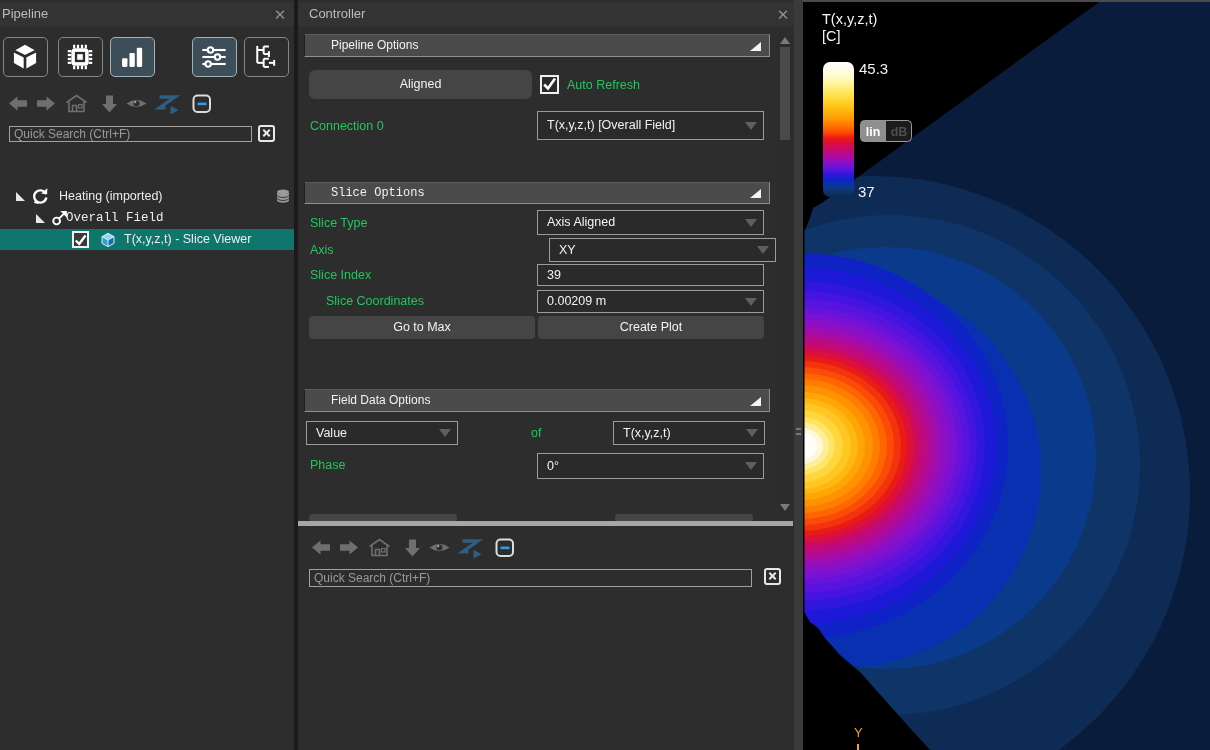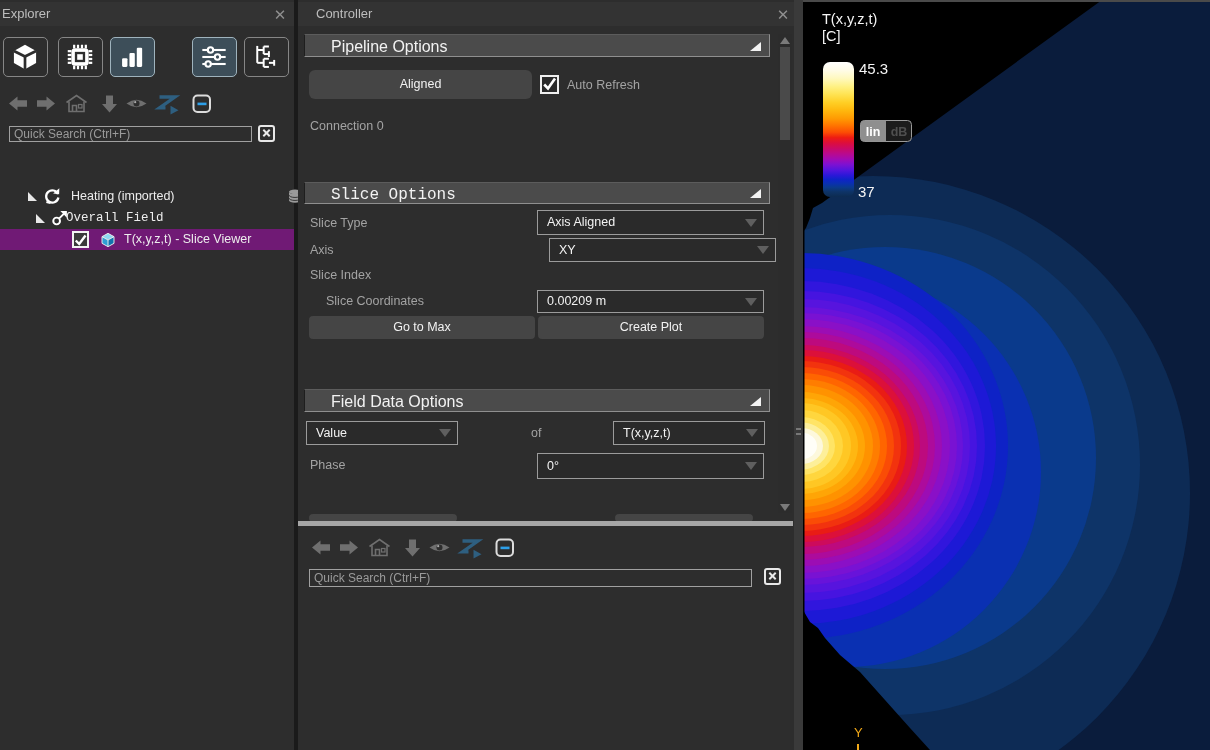--- a/index.html
+++ b/index.html
@@ -4,45 +4,45 @@
 <style>
   html,body{margin:0;padding:0;}
   body{width:1210px;height:750px;overflow:hidden;background:#1a1a1a;
        font-family:"Liberation Sans",sans-serif;position:relative;}
   .abs{position:absolute;}
   .panel{background:#2d2d2d;position:absolute;top:0;height:750px;}
   .ptitle{position:absolute;top:2px;left:0;right:0;height:24px;background:#333333;color:#bdbdbd;
           font-size:13px;line-height:24px;}
   .pclose{position:absolute;top:8px;width:14px;height:14px;color:#8f8f8f;font-size:15px;line-height:14px;text-align:center;}
   .hdr{position:absolute;background:#4b4b4b;border-top:1px solid #5c5c5c;border-left:1px solid #1e1e1e;
-       border-bottom:1px solid #8f8f8f;border-right:1px solid #8f8f8f;color:#f2f2f2;font-size:16px;}
+       border-bottom:1px solid #8f8f8f;border-right:1px solid #8f8f8f;color:#f2f2f2;font-size:12px;}
   .hdr span{position:absolute;left:26px;top:3px;}
   .hdr .tri{position:absolute;right:8px;bottom:5px;width:0;height:0;
        border-left:11px solid transparent;border-bottom:9px solid #f2f2f2;}
   .btn{position:absolute;background:#454545;border-radius:4px;color:#f2f2f2;font-size:12.5px;
        text-align:center;}
   .drop{position:absolute;background:#2a2a2a;border:1px solid #9b9b9b;color:#f2f2f2;font-size:12.5px;}
   .drop span{position:absolute;left:9px;}
   .drop .da{position:absolute;right:6px;width:0;height:0;border-left:6px solid transparent;
        border-right:6px solid transparent;border-top:8px solid #5f5f5f;}
-  .lbl{position:absolute;color:#a3a3a3;font-size:12.5px;}
+  .lbl{position:absolute;color:#22c55e;font-size:12.5px;}
   .tbtn{position:absolute;border:1px solid #868686;border-radius:5px;width:43px;height:38px;}
   .tbtn.sel{background:#3d4e59;border-color:#9fb3bd;}
   .srch{position:absolute;border:1px solid #a0a0a0;color:#9a9a9a;font-size:12px;background:#2d2d2d;}
   .sx{position:absolute;border:2px solid #e8e8e8;border-radius:3px;background:#2d2d2d;}
   .sx:before{content:"";position:absolute;left:2px;top:5px;width:9px;height:2px;background:#e8e8e8;transform:rotate(45deg);}
   .sx:after{content:"";position:absolute;left:2px;top:5px;width:9px;height:2px;background:#e8e8e8;transform:rotate(-45deg);}
   .trow{position:absolute;color:#ededed;font-size:12.5px;height:21px;line-height:21px;}
 </style>
 
 </head>
 <body>
 
 <div class="panel" style="left:0;width:294px;">
-  <div class="ptitle"><span style="margin-left:2px;">Explorer</span></div>
+  <div class="ptitle"><span style="margin-left:2px;">Pipeline</span></div>
   <div class="pclose" style="right:7px;">✕</div>
   <div id="xbtns">
       <div class="tbtn" style="left:3px;top:37px;">
   <div style="position:absolute;left:7px;top:5px;"><svg width="28" height="28" viewBox="0 0 24 24">
   <polygon points="12,1.5 21.5,6.8 21.5,17.2 12,22.5 2.5,17.2 2.5,6.8" fill="#ffffff"></polygon>
   <g stroke="#2d2d2d" stroke-width="2.3" fill="none">
     <line x1="12" y1="11.6" x2="12" y2="22.5"></line>
     <line x1="12" y1="11.6" x2="2.5" y2="6.8"></line>
     <line x1="12" y1="11.6" x2="21.5" y2="6.8"></line>
   </g>
@@ -127,21 +127,21 @@
     <path d="M151.5 5 H167 L151.5 15.8 H157.5"></path>
   </g>
   <path d="M162.5 13.8 l8 4.4 -8 4.4 z" fill="#2e5f80"></path>
   <rect x="185.5" y="3.5" width="16.5" height="16.5" rx="4" fill="none" stroke="#dcdcdc" stroke-width="2"></rect>
   <rect x="189.5" y="10.6" width="9" height="2.6" fill="#2d9fe8"></rect>
  </svg></div>
     </div>
   <div class="srch" style="left:9px;top:126px;width:237px;height:14px;line-height:14px;padding-left:4px;">Quick Search (Ctrl+F)</div>
   <div class="sx" style="left:258px;top:125px;width:13px;height:13px;"></div>
   <div id="xtree">
-  <div class="trow" style="left:16px;top:186px;width:294px;">
+  <div class="trow" style="left:4px;top:186px;width:294px;">
     <svg class="abs" style="left:11px;top:5px" width="11" height="11" viewBox="0 0 11 11">
   <polygon points="1,1 10,10 1,10" fill="#e8e8e8"></polygon>
         </svg>
     <div class="abs" style="left:27px;top:1px;"><svg width="18" height="18" viewBox="0 0 24 24" stroke="#ffffff" fill="none">
   <path d="M20 9.5 A8.2 8.2 0 1 0 20.5 14" stroke-width="3"></path>
   <path d="M13.5 8.5 L21.5 9.8 L21.8 1.8 Z" fill="#ffffff" stroke="none"></path>
   <path d="M4.5 20 L10 21.5" stroke-width="2.5"></path>
   </svg></div>
     <span class="abs" style="left:55px;">Heating (imported)</span>
     <div class="abs" style="left:271px;top:2px;"><svg width="16" height="17" viewBox="0 0 24 24" fill="#9a9a9a">
@@ -157,21 +157,21 @@
     <svg class="abs" style="left:35px;top:5px" width="11" height="11" viewBox="0 0 11 11">
   <polygon points="1,1 10,10 1,10" fill="#e8e8e8"></polygon>
         </svg>
     <div class="abs" style="left:51px;top:1px;"><svg width="18" height="18" viewBox="0 0 24 24" stroke="#ffffff" fill="none" stroke-width="2.6">
   <circle cx="7.5" cy="16" r="4.5"></circle>
   <line x1="11" y1="12.5" x2="17" y2="6.5"></line>
   <path d="M12.5 2.8 L21.2 2.8 L21.2 11.5 Z" fill="#ffffff" stroke="none"></path>
   </svg></div>
     <span class="abs" style="left:66px;font-family:Liberation Mono, monospace;">Overall Field</span>
   </div>
-  <div class="trow" style="left:0;top:229px;width:294px;background:#701a75;">
+  <div class="trow" style="left:0;top:229px;width:294px;background:#0f766e;">
     <div class="abs" style="left:72px;top:2px;">
           <div class="abs" style="left:0;top:0;width:13px;height:13px;border:2px solid #f2f2f2;background:#3a3a3a;">
   <svg width="13" height="13" viewBox="0 0 13 13">
               <path d="M1.8 6.5 L5.2 10 L11.5 1.5" stroke="#ffffff" stroke-width="2.4" fill="none"></path>
             </svg></div>
         </div>
     <div class="abs" style="left:100px;top:3px;"><svg width="16" height="16" viewBox="0 0 24 24">
   <polygon points="12,2 21,7 12,12 3,7" fill="#8ed8f2"></polygon>
   <polygon points="3,7 12,12 12,22 3,17" fill="#2f9fd4"></polygon>
   <polygon points="21,7 12,12 12,22 21,17" fill="#1173ae"></polygon>
@@ -179,54 +179,61 @@
    <polygon points="12,2 21,7 21,17 12,22 3,17 3,7"></polygon>
    <path d="M3 7 L12 12 L21 7 M12 12 V22"></path>
   </g>
           </svg></div>
     <span class="abs" style="left:124px;">T(x,y,z,t) - Slice Viewer</span>
   </div>
     </div>
 </div>
 
 <div class="panel" style="left:298px;width:496px;">
-  <div class="ptitle"><span style="margin-left:18px;">Controller</span></div>
+  <div class="ptitle"><span style="margin-left:11px;">Controller</span></div>
   <div class="pclose" style="right:4px;">✕</div>
 
   <div class="hdr" style="left:6px;top:34px;width:464px;height:21px;">
       <span>Pipeline Options</span>
       <div class="tri"></div>
     </div>
 
   <div class="btn" style="left:11px;top:70px;width:223px;height:29px;line-height:29px;border-radius:6px;">Aligned</div>
   <div class="abs" style="left:242px;top:75px;width:15px;height:15px;border:2px solid #f0f0f0;background:#2a2a2a;">
     <svg width="15" height="15" viewBox="0 0 15 15">
         <path d="M2.2 7.5 L6 11.5 L13 1.5" stroke="#ffffff" stroke-width="2.6" fill="none"></path>
       </svg>
   </div>
   <div class="lbl" style="left:269px;top:78px;">Auto Refresh</div>
 
   <div class="lbl" style="left:12px;top:119px;">Connection 0</div>
+  <div class="drop" style="left:239px;top:111px;width:225px;height:27px;line-height:27px;">
+      <span>T(x,y,z,t) [Overall Field]</span>
+      <div class="da" style="top:10px;"></div>
+    </div>
 
   <div class="hdr" style="left:6px;top:182px;width:464px;height:20px;font-family:Liberation Mono, monospace;">
       <span>Slice Options</span>
       <div class="tri"></div>
     </div>
 
   <div class="lbl" style="left:12px;top:216px;">Slice Type</div>
   <div class="drop" style="left:239px;top:210px;width:225px;height:23px;line-height:23px;">
       <span>Axis Aligned</span>
       <div class="da" style="top:8px;"></div>
     </div>
   <div class="lbl" style="left:12px;top:243px;">Axis</div>
   <div class="drop" style="left:239px;top:238px;width:225px;height:22px;line-height:22px;margin-left:12px;">
       <span>XY</span>
       <div class="da" style="top:7px;"></div>
     </div>
   <div class="lbl" style="left:12px;top:268px;">Slice Index</div>
+  <div class="drop" style="left:239px;top:264px;width:225px;height:20px;line-height:20px;">
+      <span>39</span>
+    </div>
   <div class="lbl" style="left:12px;top:294px;margin-left:16px;">Slice Coordinates</div>
   <div class="drop" style="left:239px;top:290px;width:225px;height:21px;line-height:21px;">
       <span>0.00209 m</span>
       <div class="da" style="top:7px;"></div>
     </div>
   <div class="btn" style="left:240px;top:316px;width:226px;height:23px;line-height:23px;">Create Plot</div>
   <div class="btn" style="left:11px;top:316px;width:226px;height:23px;line-height:23px;">Go to Max</div>
 
   <div class="hdr" style="left:6px;top:389px;width:464px;height:21px;">
       <span>Field Data Options</span>

